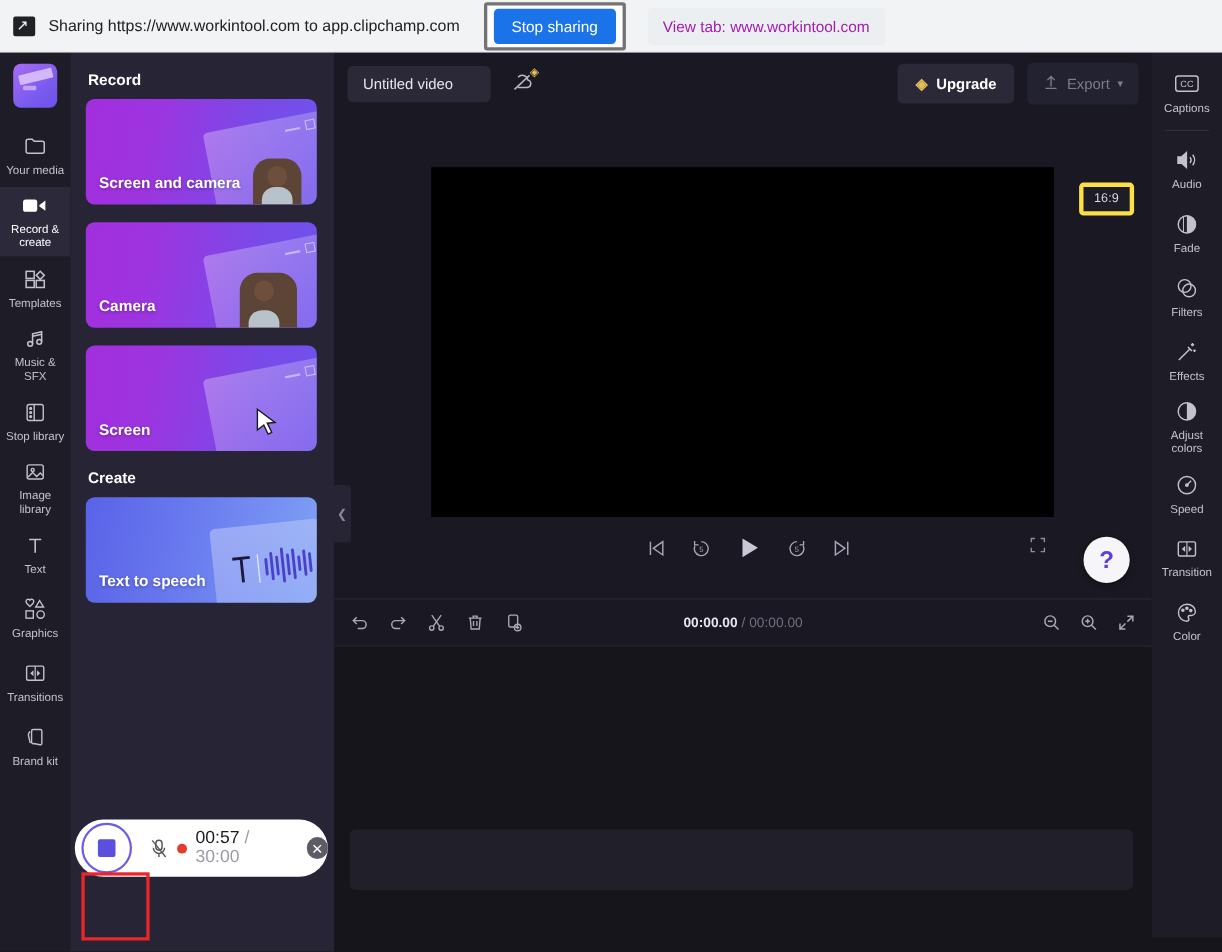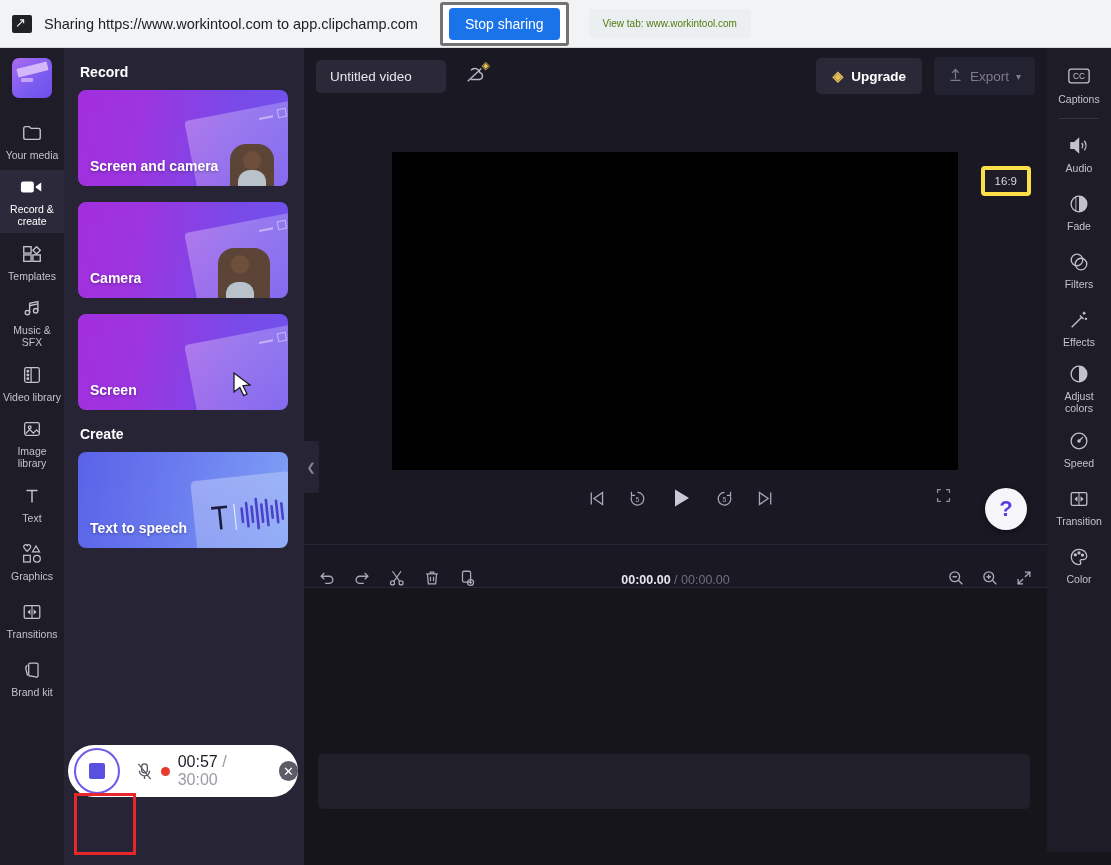--- a/index.html
+++ b/index.html
@@ -43,22 +43,22 @@
   .stop-btn {
     background: #1a73e8; color: #fff;
     border: none; border-radius: 4px;
     font-size: 14px; font-family: "Liberation Sans", sans-serif;
     padding: 8px 16px; cursor: pointer;
     white-space: nowrap;
   }
   .view-tab {
     margin-left: 20px;
     background: #eceff1;
-    color: #4d7c0f;
-    font-size: 10px;
+    color: #a21caf;
+    font-size: 14px;
     padding: 9px 14px;
     border-radius: 4px;
     white-space: nowrap;
     cursor: pointer;
   }
 
   
   .app {
     position: absolute; left: 0; top: 48px;
     width: 1111px; height: 817px;
@@ -241,21 +241,21 @@
     font-size: 22px; font-weight: bold; color: #5b3ee0;
     box-shadow: 0 2px 7px rgba(0,0,0,.4);
   }
   .tl-sep {
     position: absolute; left: 0; top: 496px;
     width: 743px; height: 1px; background: #2a2836;
   }
   .tl-toolbar {
     position: absolute; left: 0; top: 497px;
     width: 743px; height: 42px;
-    display: flex; align-items: flex-end; padding: 0 14px;
+    display: flex; align-items: center; padding: 0 14px;
   }
   .tl-left { display: flex; align-items: center; gap: 17px; }
   .tl-ic { cursor: pointer; display: flex; }
   .tl-time {
     position: absolute; left: 0; right: 0; text-align: center;
     font-size: 12.5px; pointer-events: none;
   }
   .tl-time .cur { color: #e8e7f0; font-weight: bold; }
   .tl-time .tot { color: #6f6d80; }
   .tl-right {
@@ -383,21 +383,21 @@
     </div>
 
     <div class="rail-item">
       <span class="ic"><svg width="22" height="22" viewBox="0 0 24 24" fill="none" stroke="#c3c2cc" stroke-width="1.4">
             <rect x="4" y="4" width="16" height="16" rx="2"></rect>
             <circle cx="7.5" cy="8" r=".9" fill="#c3c2cc"></circle>
             <circle cx="7.5" cy="12" r=".9" fill="#c3c2cc"></circle>
             <circle cx="7.5" cy="16" r=".9" fill="#c3c2cc"></circle>
             <path d="M11 4v16"></path>
           </svg></span>
-      <span class="lbl">Video library</span>
+      <span class="lbl">Stop library</span>
     </div>
 
     <div class="rail-item">
       <span class="ic"><svg width="22" height="22" viewBox="0 0 24 24" fill="none" stroke="#c3c2cc" stroke-width="1.4">
             <rect x="4" y="5" width="16" height="14" rx="2"></rect>
             <circle cx="9.5" cy="10" r="1.5"></circle>
             <path d="M5 17l4.5-4.5 4 4L17 13l2.5 2.5"></path>
           </svg></span>
       <span class="lbl">Image
 library</span>

